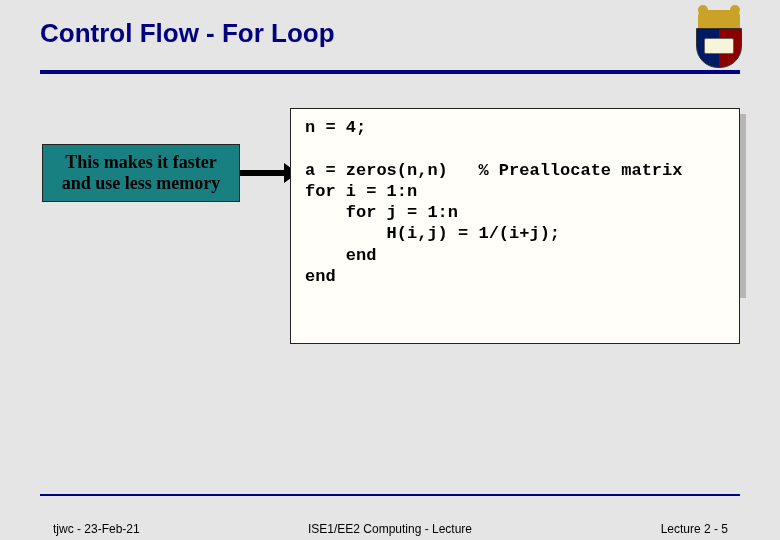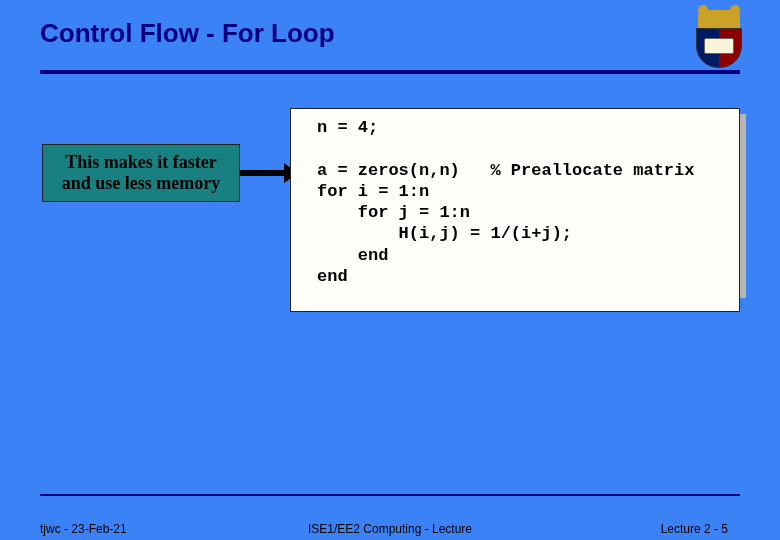--- a/index.html
+++ b/index.html
@@ -3,21 +3,21 @@
 <meta charset="utf-8">
 <style>
   * { box-sizing: border-box; margin: 0; padding: 0; }
   html, body { width: 780px; height: 540px; font-family: "Times New Roman", serif; }
   body { background: #fffef8; position: relative; }
 
   .slide {
     width: 780px;
     height: 540px;
     position: relative;
-    background: #3b82f6;
+    background: #e5e5e5;
   }
 
   .title {
     position: absolute;
     top: 18px;
     left: 40px;
     font-family: Arial, Helvetica, sans-serif;
     font-weight: bold;
     font-size: 26px;
     color: #000080;
@@ -119,24 +119,24 @@
     left: 296px;
     width: 450px;
     height: 184px;
     background: #b7b6b2;
   }
   .code-box {
     position: absolute;
     top: 108px;
     left: 290px;
     width: 450px;
-    height: 204px;
+    height: 236px;
     background: #fffef8;
     border: 1px solid #222;
-    padding: 8px 26px;
+    padding: 8px 14px;
   }
   .code {
     font-family: "Courier New", monospace;
     font-size: 17px;
     font-weight: bold;
     line-height: 1.25;
     white-space: pre;
     color: #000;
   }
 
@@ -151,21 +151,21 @@
 
   .footer {
     position: absolute;
     bottom: 18px;
     left: 40px;
     width: 700px;
     font-family: Arial, Helvetica, sans-serif;
     font-size: 12px;
     color: #000;
   }
-  .footer-left { position: absolute; left: 0; }
+  .footer-left { position: absolute; left: 13px; }
   .footer-center { position: absolute; left: 0; right: 0; text-align: center; }
   .footer-right { position: absolute; right: 12px; }
 </style>
 </head>
 <body>
 
 <div class="slide">
 
   <div class="title">Control Flow - For Loop</div>
 

